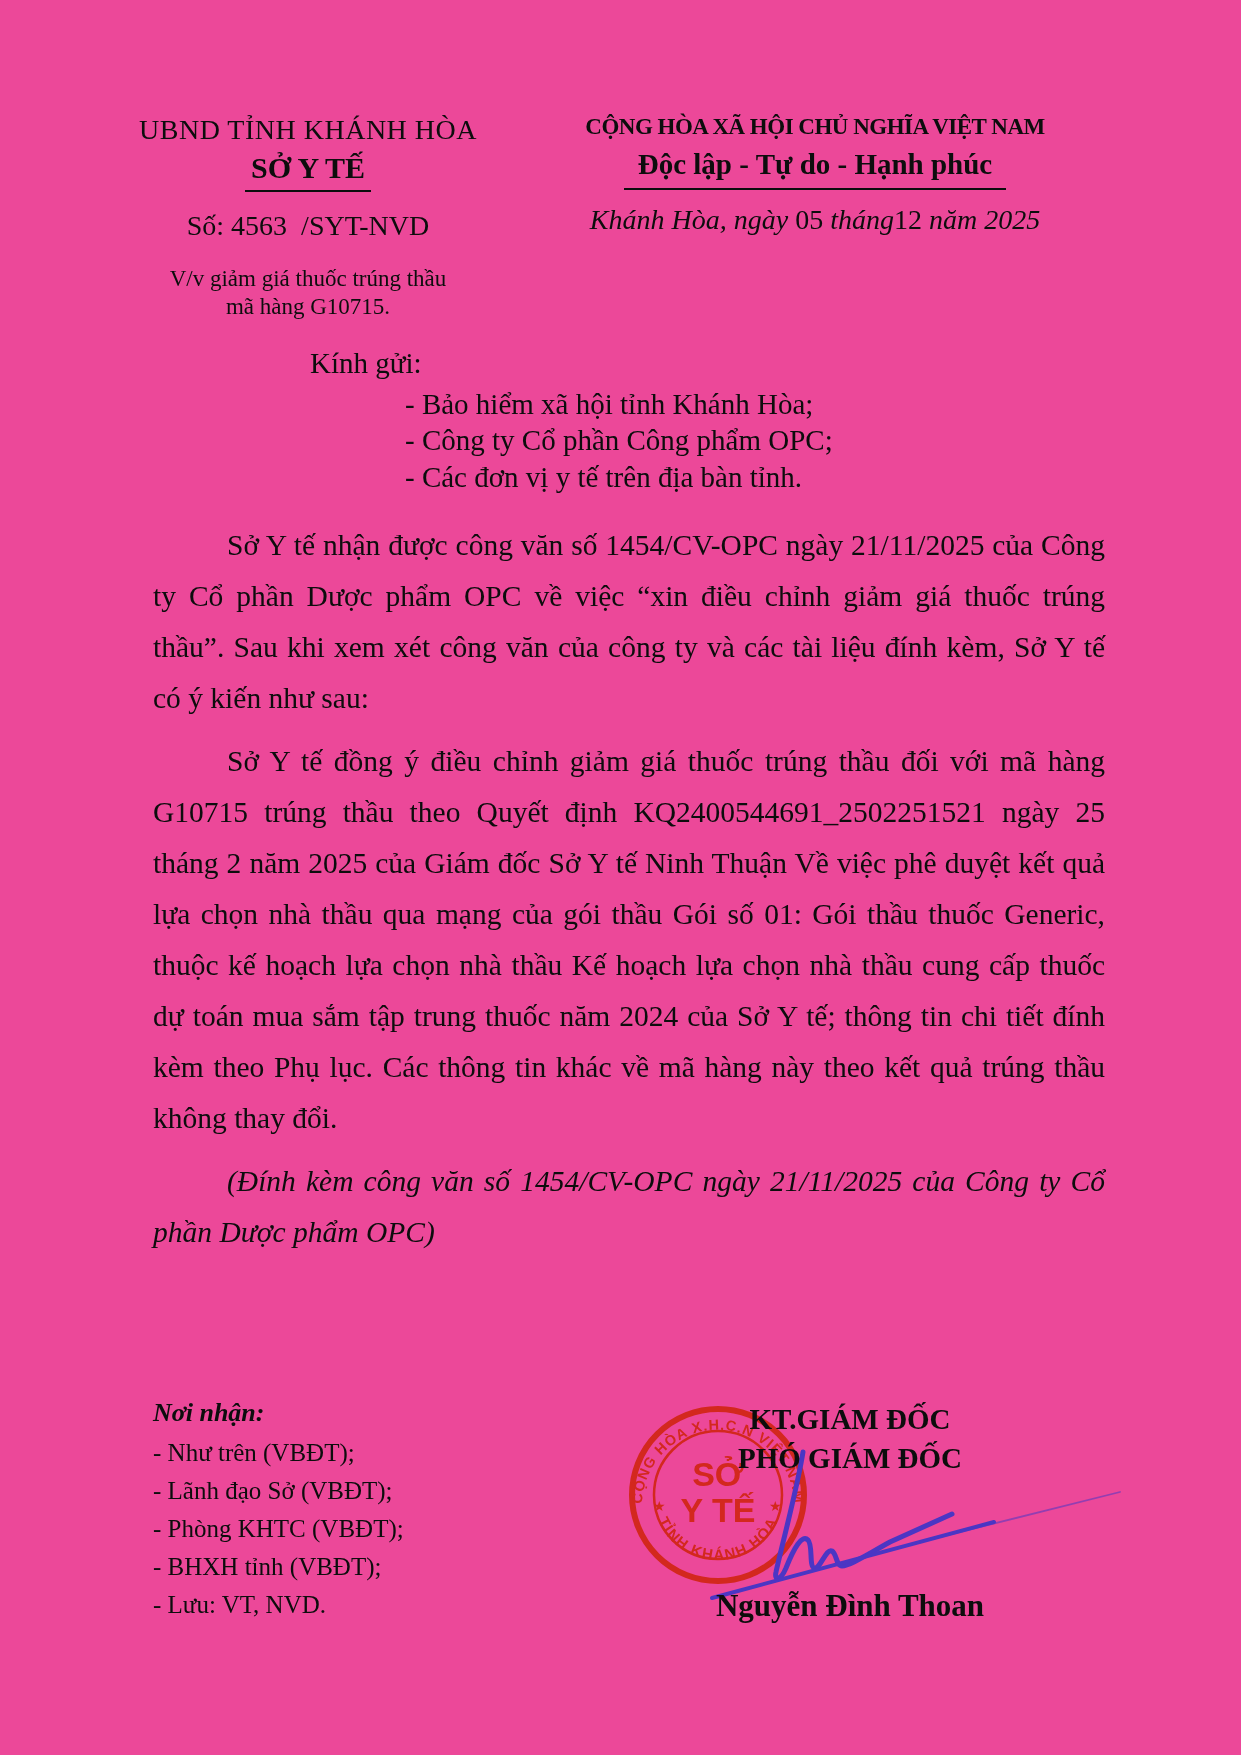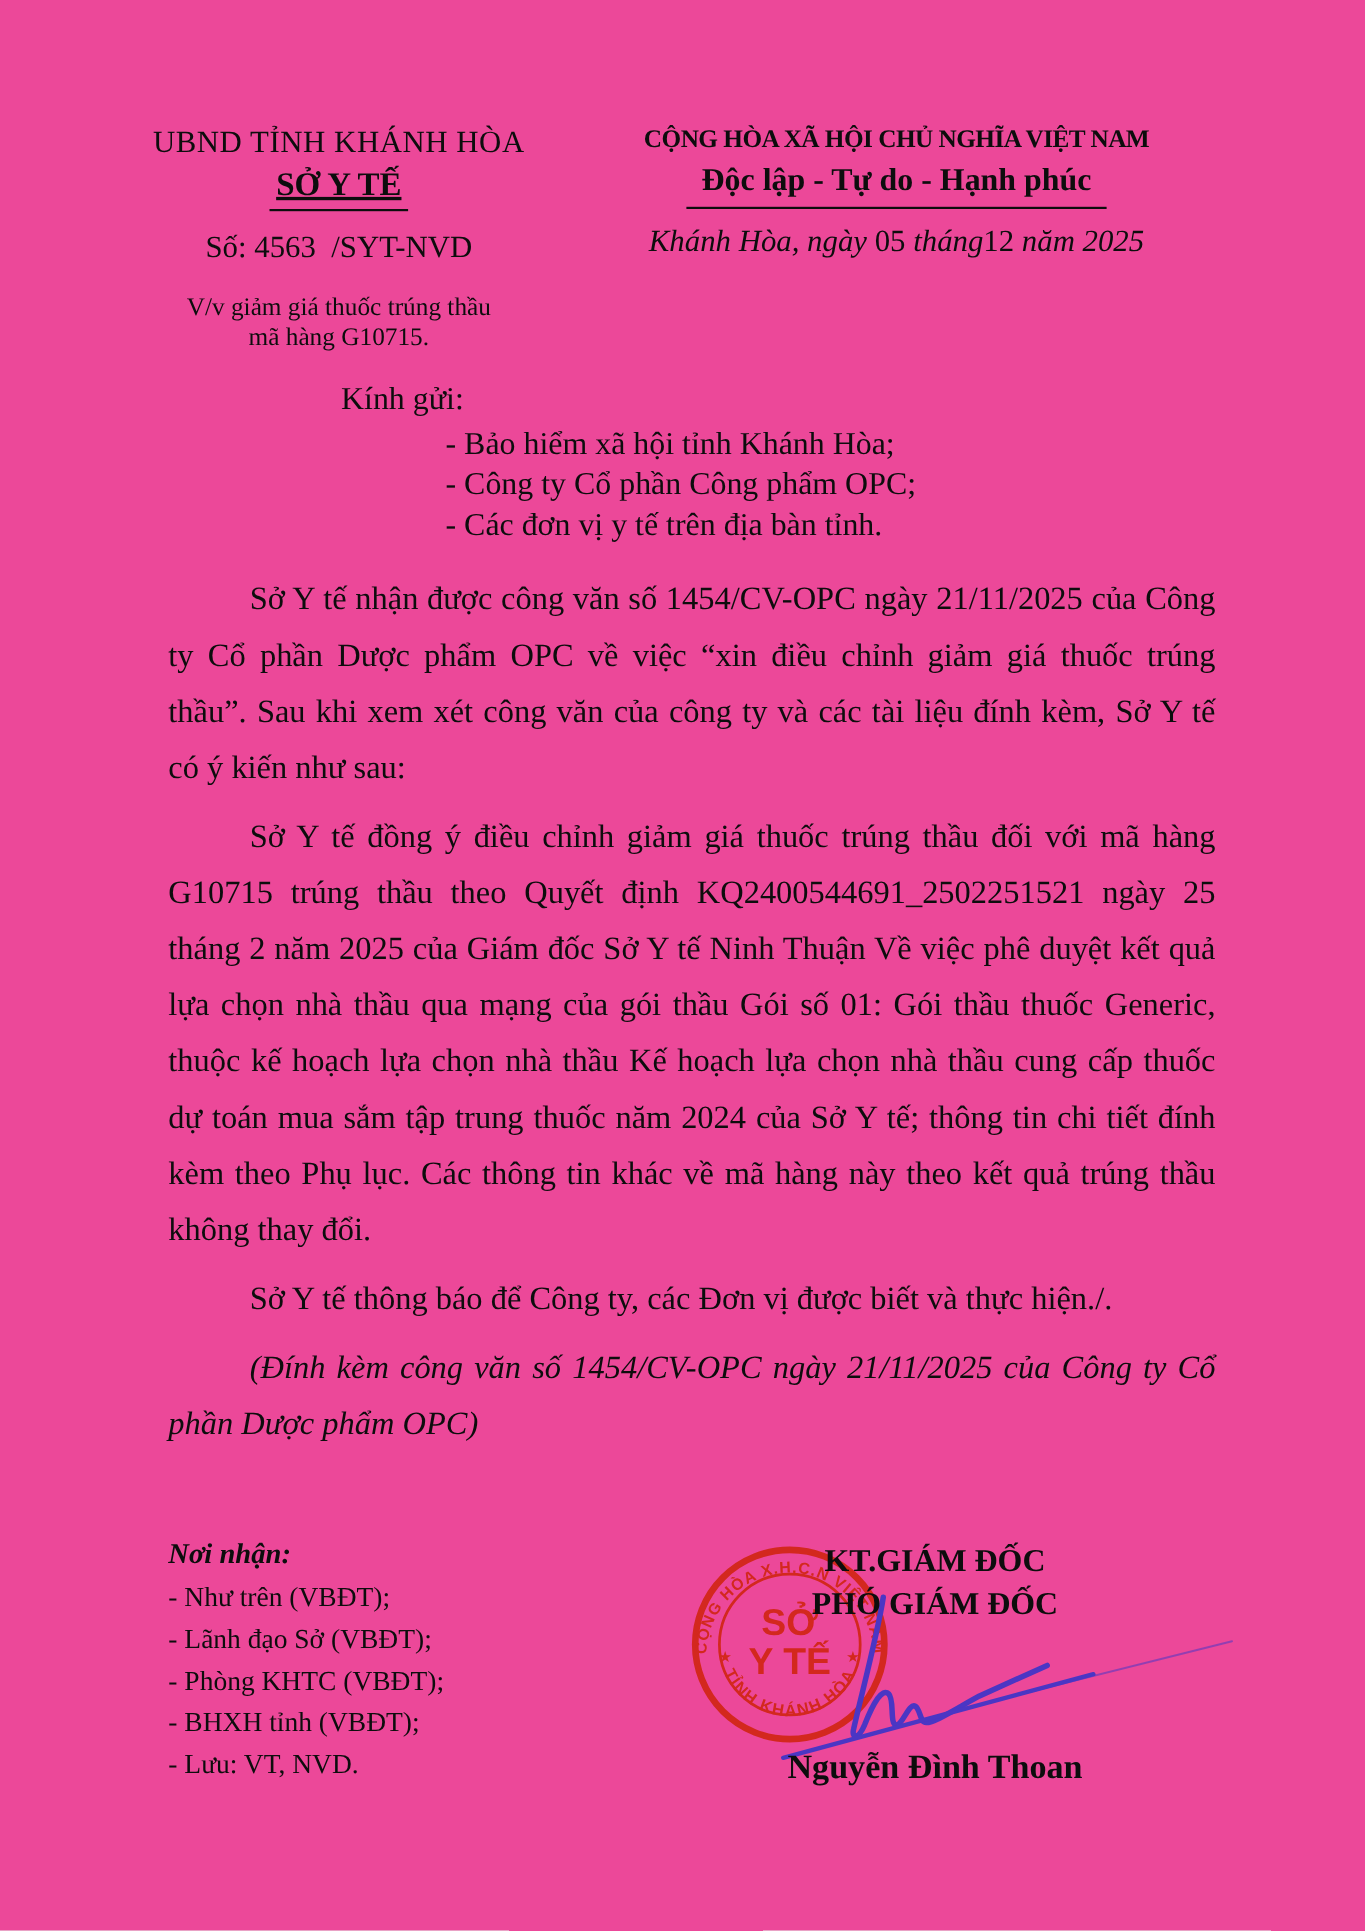--- a/index.html
+++ b/index.html
@@ -11,21 +11,21 @@
     color:#0d0d0d;
     overflow:hidden;
   }
   
   .header-left{
     position:absolute;left:128px;top:112px;width:360px;
     text-align:center;line-height:1.25;
   }
   .org-parent{font-size:28px;letter-spacing:.5px;}
   .org-name{font-size:30px;font-weight:bold;margin-top:2px;}
-  .org-name .u{display:inline-block;border-bottom:2.5px solid #0d0d0d;padding:0 6px 3px 6px;text-decoration:underline;}
+  .org-name .u{display:inline-block;border-bottom:2.5px solid #0d0d0d;padding:0 6px 3px 6px;}
   .doc-number{font-size:28px;margin-top:16px;white-space:pre-wrap;}
   .subject{font-size:23px;margin-top:22px;line-height:1.25;}
   .header-right{
     position:absolute;left:515px;top:112px;width:600px;
     text-align:center;line-height:1.3;
   }
   .national-title{font-size:23px;font-weight:bold;letter-spacing:-0.5px;white-space:nowrap;}
   .motto{font-size:29px;font-weight:bold;margin-top:4px;}
   .motto .u{display:inline-block;border-bottom:2.5px solid #0d0d0d;padding:0 14px 4px 14px;}
   .date-line{font-size:28px;font-style:italic;margin-top:12px;}
@@ -83,21 +83,20 @@
     <div class="recips">
       <div>- Bảo hiểm xã hội tỉnh Khánh Hòa;</div>
       <div>- Công ty Cổ phần Công phẩm OPC;</div>
       <div>- Các đơn vị y tế trên địa bàn tỉnh.</div>
     </div>
   </div>
 
   <div class="body-text">
     <p>Sở Y tế nhận được công văn số 1454/CV-OPC ngày 21/11/2025 của Công ty Cổ phần Dược phẩm OPC về việc “xin điều chỉnh giảm giá thuốc trúng thầu”. Sau khi xem xét công văn của công ty và các tài liệu đính kèm, Sở Y tế có ý kiến như sau:</p>
     <p>Sở Y tế đồng ý điều chỉnh giảm giá thuốc trúng thầu đối với mã hàng G10715 trúng thầu theo Quyết định KQ2400544691_2502251521 ngày 25 tháng 2 năm 2025 của Giám đốc Sở Y tế Ninh Thuận Về việc phê duyệt kết quả lựa chọn nhà thầu qua mạng của gói thầu Gói số 01: Gói thầu thuốc Generic, thuộc kế hoạch lựa chọn nhà thầu Kế hoạch lựa chọn nhà thầu cung cấp thuốc dự toán mua sắm tập trung thuốc năm 2024 của Sở Y tế; thông tin chi tiết đính kèm theo Phụ lục. Các thông tin khác về mã hàng này theo kết quả trúng thầu không thay đổi.</p>
-    <p>Sở Y tế thông báo để Công ty, các Đơn vị được biết và thực hiện./.</p>
     <p class="attach">(Đính kèm công văn số 1454/CV-OPC ngày 21/11/2025 của Công ty Cổ phần Dược phẩm OPC)</p>
   </div>
 
   <div class="noi-nhan">
     <div class="label">Nơi nhận:</div>
     <div class="item">- Như trên (VBĐT);</div>
     <div class="item">- Lãnh đạo Sở (VBĐT);</div>
     <div class="item">- Phòng KHTC (VBĐT);</div>
     <div class="item">- BHXH tỉnh (VBĐT);</div>
     <div class="item">- Lưu: VT, NVD.</div>

